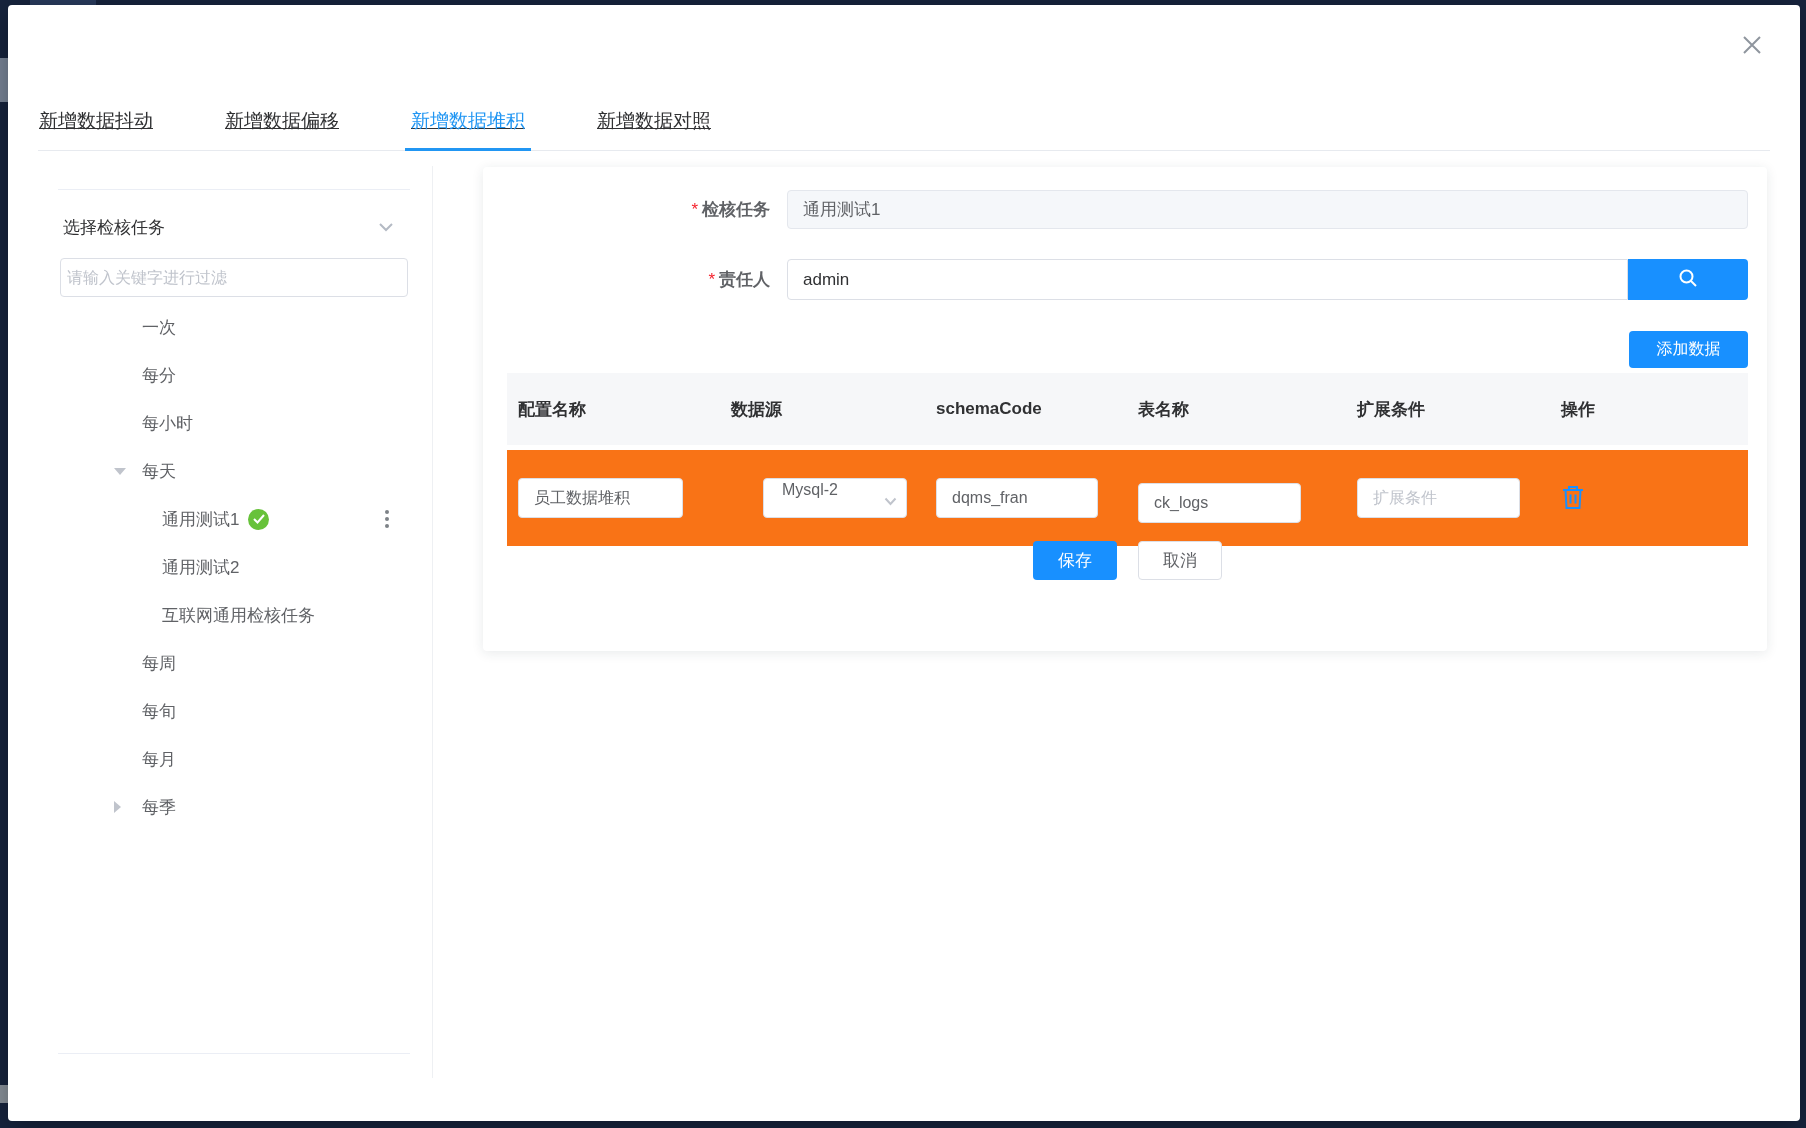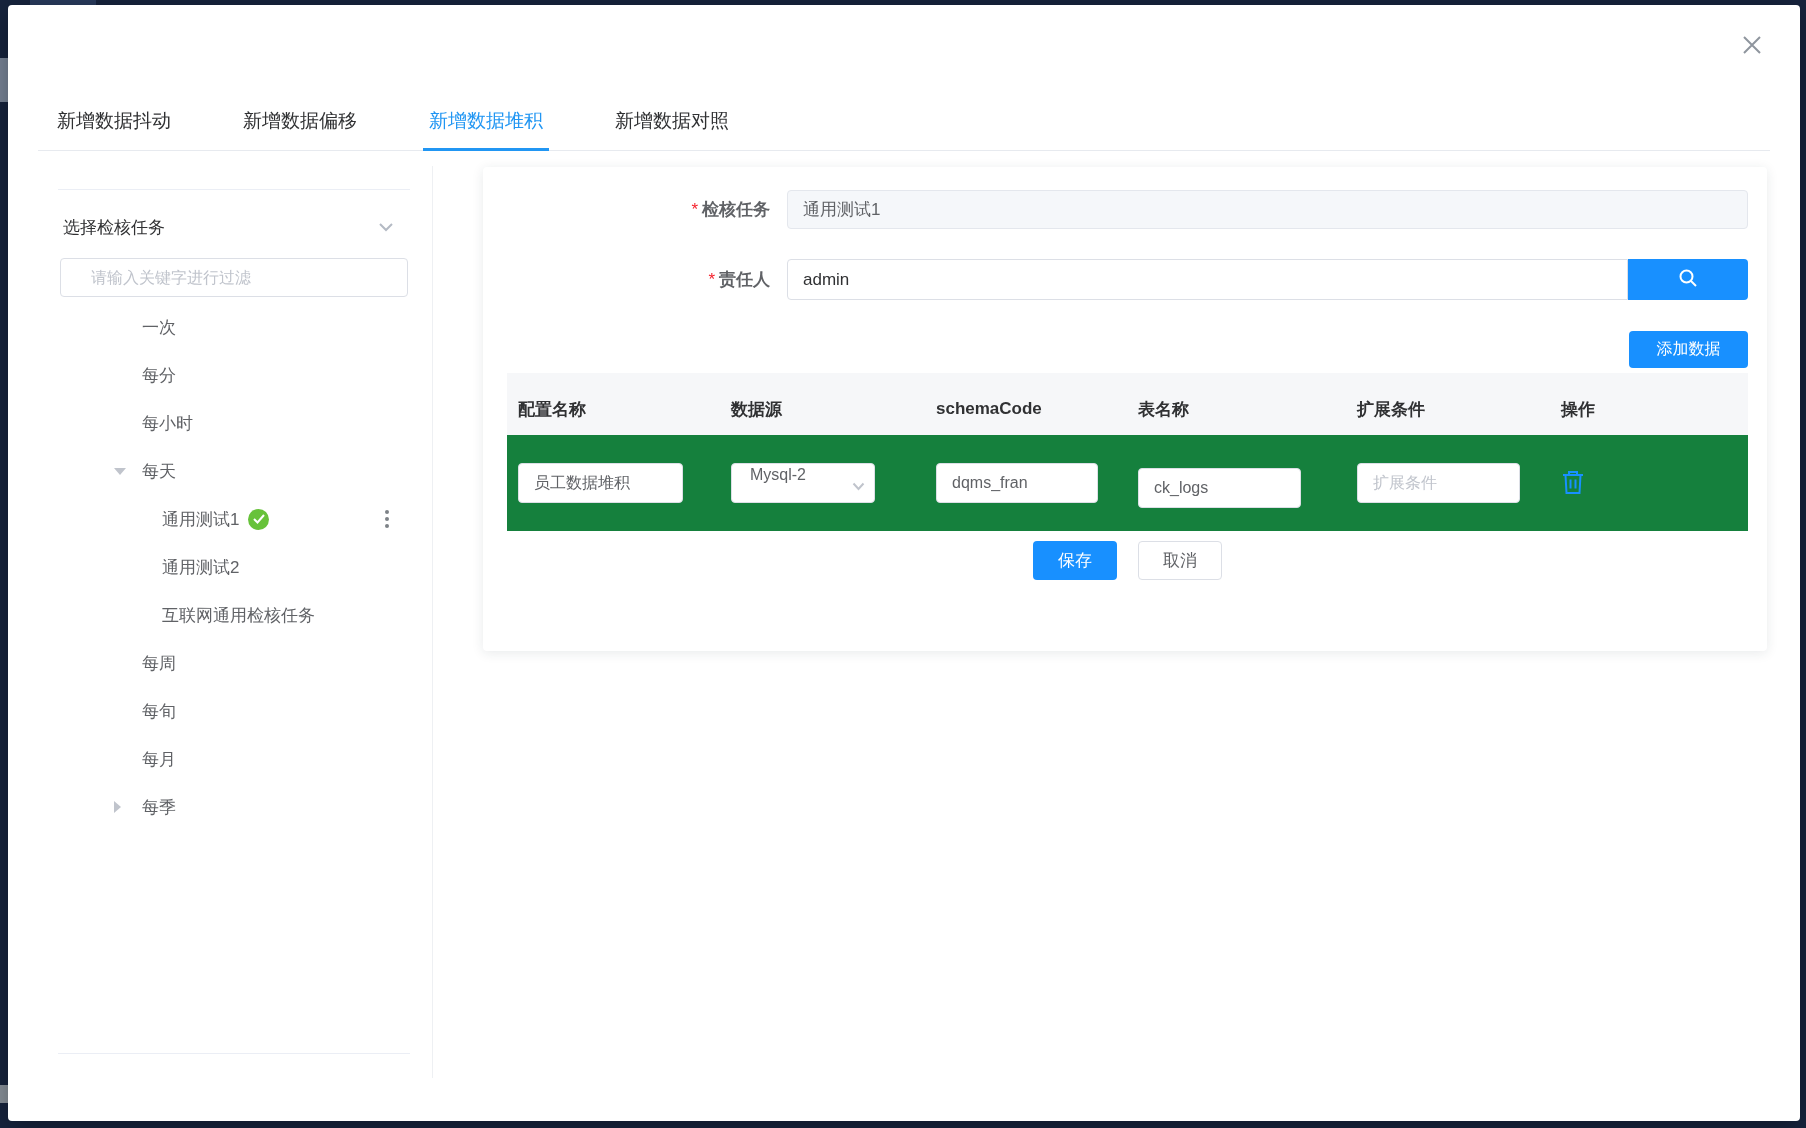--- a/index.html
+++ b/index.html
@@ -21,36 +21,36 @@
     position:absolute; left:8px; top:5px; width:1792px; height:1116px;
     background:#ffffff; border-radius:4px;
     box-shadow:0 6px 30px rgba(0,0,0,.35);
   }
   .close-btn { position:absolute; right:34px; top:28px; width:28px; height:28px; cursor:pointer;
     display:flex; align-items:center; justify-content:center; }
 
   
   .tabbar {
     position:absolute; left:0; right:0; top:85px; height:61px;
-    display:flex; align-items:center; padding-left:47px; gap:68px;
+    display:flex; align-items:center; padding-left:29px; gap:68px;text-decoration:underline;
   }
   .tabbar::after { content:""; position:absolute; left:30px; right:30px; bottom:0; height:1px; background:#e7eaef; }
   .tab { position:relative; height:100%; display:flex; align-items:center; font-size:19px; color:#303133; cursor:pointer; padding:0 2px; }
   .tab.active { color:#2196f3; }
   .tab.active::after { content:""; position:absolute; left:-4px; right:-4px; bottom:0; height:3px; background:#2196f3; z-index:2; }
 
   
   .sidebar { position:absolute; left:0; top:161px; width:425px; height:912px; border-right:1px solid #eef0f3; }
   .sb-divider { position:absolute; left:50px; width:352px; height:1px; background:#ebeef5; }
   .sb-divider.top { top:23px; } .sb-divider.bottom { top:887px; }
   .sb-header { position:absolute; left:55px; right:38px; top:46px; height:30px;
     display:flex; align-items:center; justify-content:space-between; cursor:pointer; }
   .sb-title { font-size:17px; color:#303133; }
   .sb-filter { position:absolute; left:52px; top:92px; width:348px; height:39px;
-    border:1px solid #dcdfe6; border-radius:4px; font-size:16px; color:#606266; padding:0 30px;
+    border:1px solid #dcdfe6; border-radius:4px; font-size:16px; color:#606266; padding:0 6px;
     font-family:"Liberation Sans", sans-serif; outline:none; background:#fff; }
   .sb-filter::placeholder { color:#c0c4cc; }
   .tree { position:absolute; left:0; right:0; top:137px;padding-left:44px; }
   .tree-row { position:relative; height:48px; display:flex; align-items:center; font-size:17px; color:#606266; cursor:pointer; }
   .tree-row .label { white-space:nowrap; }
   .lvl1 { padding-left:90px; }
   .lvl2 { padding-left:110px; }
   .caret { position:absolute; left:62px; top:50%; }
   .caret.down { margin-top:-3px; width:0; height:0; border-left:6px solid transparent; border-right:6px solid transparent; border-top:7px solid #c0c4cc; }
   .caret.right { margin-top:-6px; width:0; height:0; border-top:6px solid transparent; border-bottom:6px solid transparent; border-left:7px solid #c0c4cc; }
@@ -74,29 +74,29 @@
   .inp-owner { position:absolute; left:304px; top:92px; width:841px; height:41px; color:#303133;
     border-radius:4px 0 0 4px; }
   .search-btn { position:absolute; left:1145px; top:92px; width:120px; height:41px; background:#1890ff;
     border:none; border-radius:0 4px 4px 0; cursor:pointer; display:flex; align-items:center; justify-content:center; }
   .add-btn { position:absolute; left:1146px; top:164px; width:119px; height:37px; background:#1890ff; color:#fff;
     border:none; border-radius:4px; font-size:16px; cursor:pointer; font-family:"Liberation Sans", sans-serif; }
 
   .grid6 { display:grid; grid-template-columns:213px 205px 202px 219px 204px 176px; padding-left:11px; align-items:center; }
   .thead { position:absolute; left:24px; top:206px; width:1241px; height:72px; background:#f6f7f9; }
   .thead .th { font-size:17px; font-weight:700; color:#303133; }
-  .trow { position:absolute; left:24px; top:268px; width:1241px; height:96px; background:#15803d; }
+  .trow { position:absolute; left:24px; top:283px; width:1241px; height:96px; background:#f97316; }
   .cell-inp { height:40px; font-size:16px; }
   .ci-name  { width:165px; }
   .ci-schema{ width:162px; }
   .ci-table { width:163px;margin-top:9px; }
   .ci-ext   { width:163px; }
   .ci-ext::placeholder { color:#c0c4cc; }
   .sel { position:relative; width:144px; height:40px; border:1px solid #dcdfe6; border-radius:4px; background:#fff;
-    display:flex; align-items:center; padding:0 30px 16px 18px; font-size:16px; color:#606266; cursor:pointer; }
+    display:flex; align-items:center; padding:0 30px 16px 18px; font-size:16px; color:#606266; cursor:pointer;margin-left:32px; }
   .sel .sel-arrow { position:absolute; right:9px; top:13px; }
   .trash-btn { width:30px; height:30px; background:none; border:none; cursor:pointer; display:flex; align-items:center; }
 
   .save-btn { position:absolute; left:550px; top:374px; width:84px; height:39px; background:#1890ff; color:#fff;
     border:none; border-radius:4px; font-size:17px; cursor:pointer; font-family:"Liberation Sans", sans-serif; }
   .cancel-btn { position:absolute; left:655px; top:374px; width:84px; height:39px; background:#fff; color:#606266;
     border:1px solid #dcdfe6; border-radius:4px; font-size:17px; cursor:pointer; font-family:"Liberation Sans", sans-serif; }
 </style>
 </head>
 <body>

